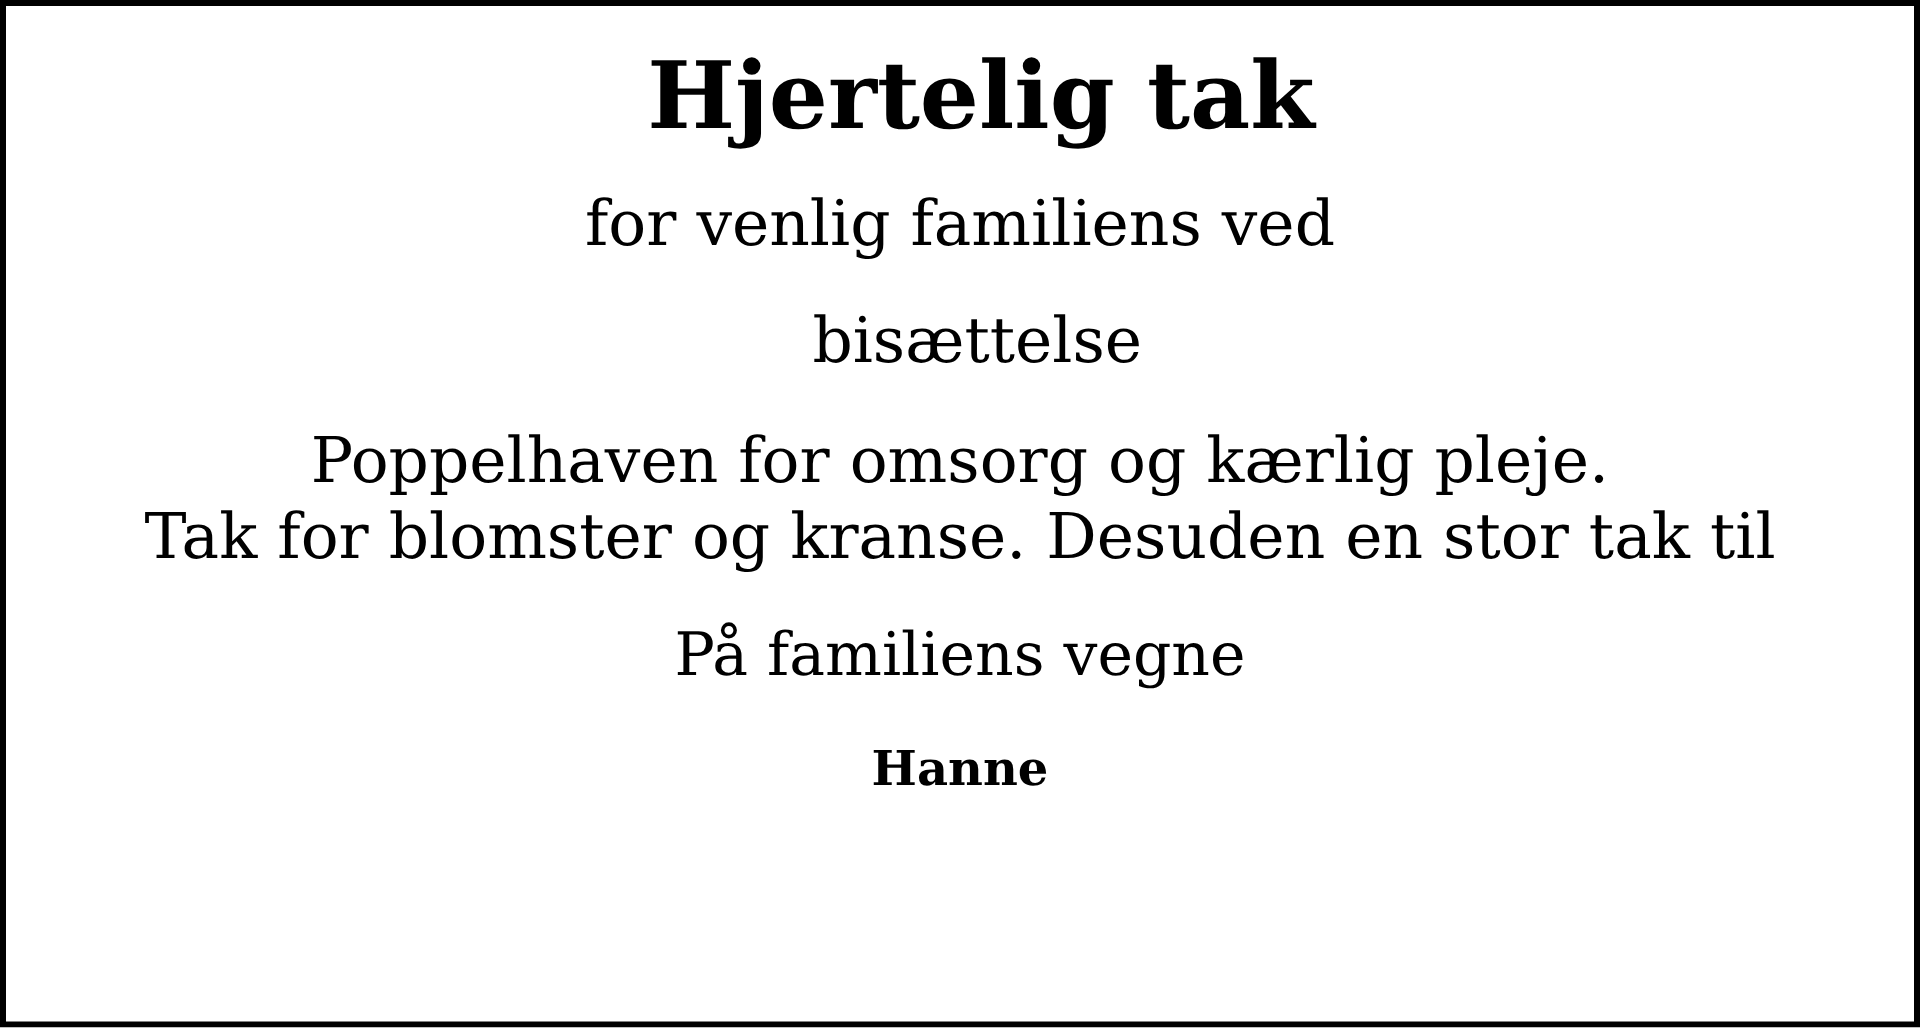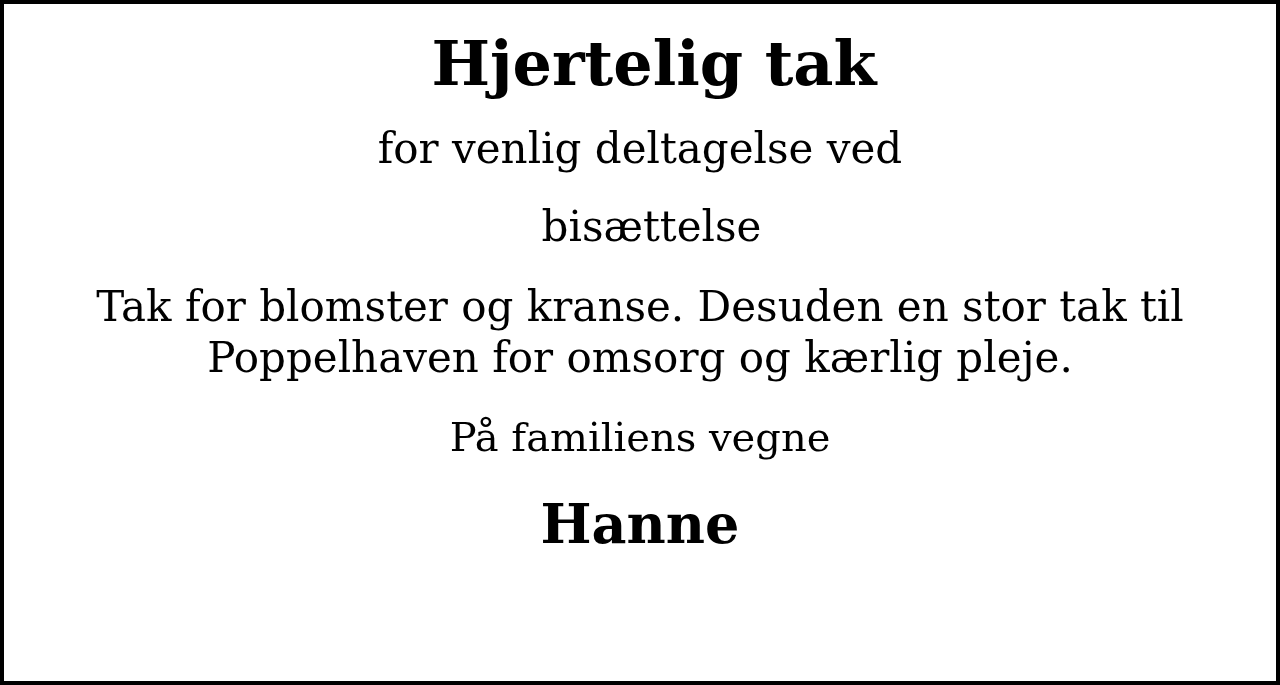--- a/index.html
+++ b/index.html
@@ -51,38 +51,38 @@
     margin: 30px auto 0 auto;
     max-width: 1200px;
   }
   .closing {
     font-size: 40px;
     font-weight: normal;
     line-height: 1.1;
     margin: 32px 0 10px 0;
   }
   .signature {
-    font-size: 54px;
+    font-size: 32px;
     font-weight: bold;
     line-height: 1.1;
     margin: 36px 0 0 0;
   }
 </style>
 </head>
 <body>
 
 <div class="notice">
   <div class="title">Hjertelig tak</div>
 
-  <div class="subtitle">for venlig deltagelse ved</div>
+  <div class="subtitle">for venlig familiens ved</div>
 
 
   <div class="event">bisættelse</div>
 
   <div class="body-text">
+    <div>Poppelhaven for omsorg og kærlig pleje.</div>
     <div>Tak for blomster og kranse. Desuden en stor tak til</div>
-    <div>Poppelhaven for omsorg og kærlig pleje.</div>
   </div>
 
   <div class="closing">På familiens vegne</div>
 
   <div class="signature">Hanne</div>
 </div>
 
 </body></html>

